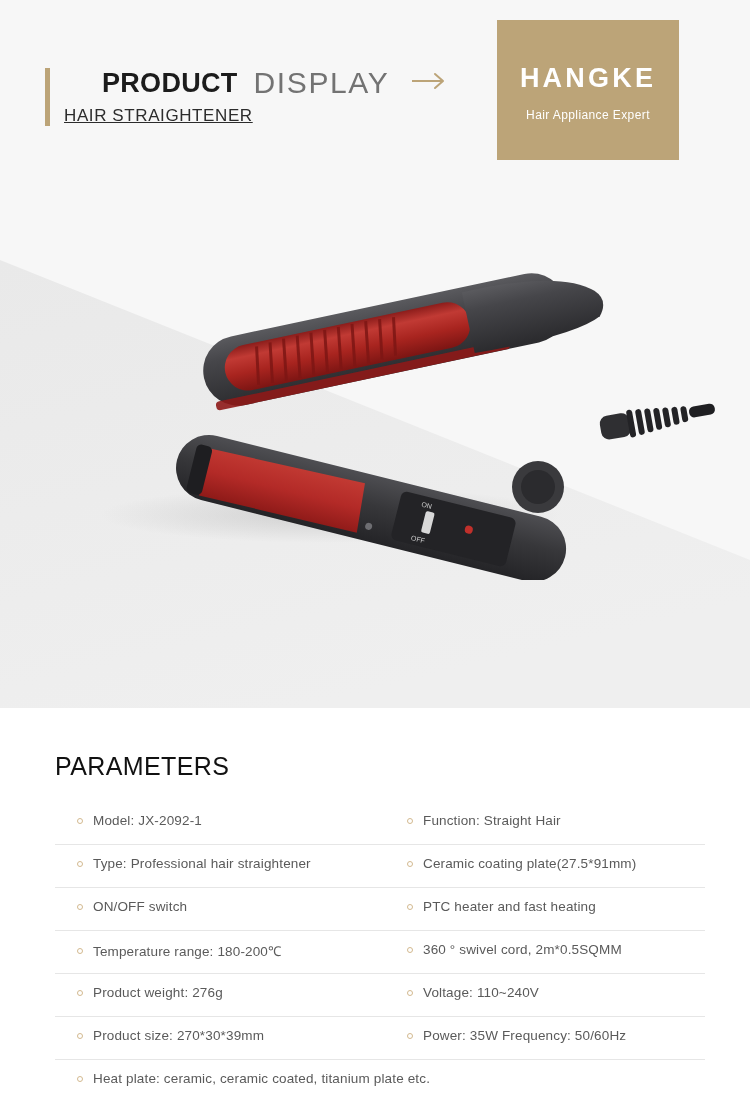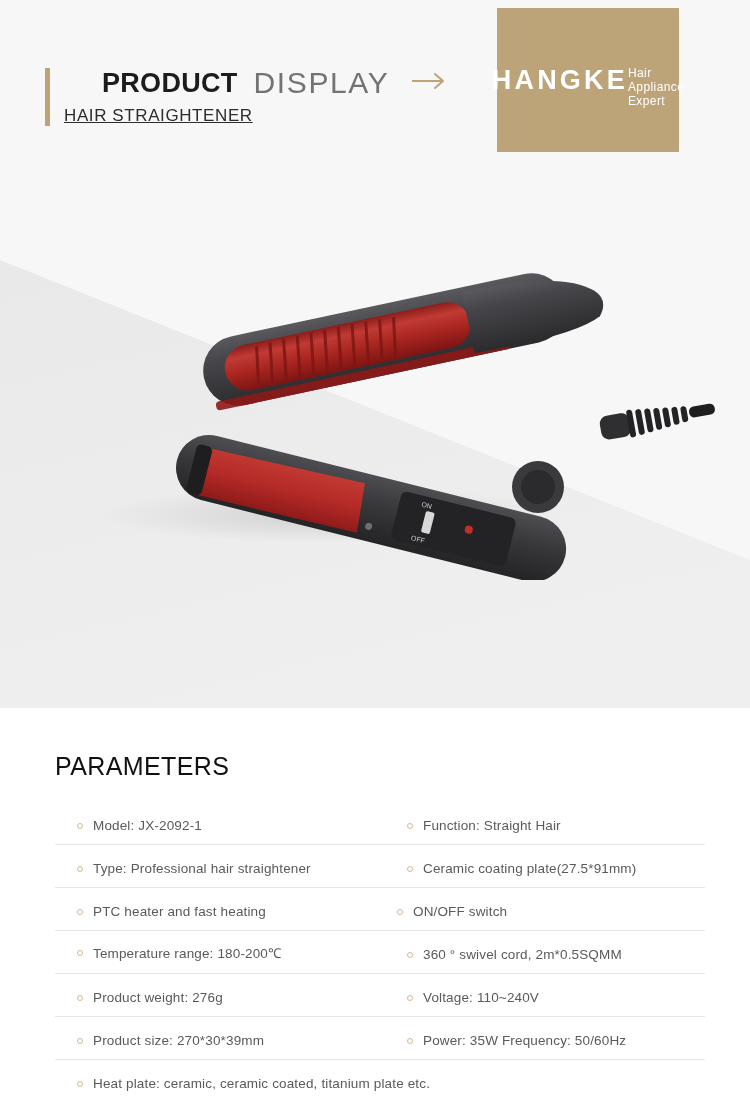--- a/index.html
+++ b/index.html
@@ -32,23 +32,23 @@
   .title-light {
     font-size:30px; font-weight:normal; color:#737373;
     letter-spacing:1.6px;
   }
   .arrow-icon { display:block; margin-left:6px; }
   .subtitle {
     position:absolute; left:64px; top:106px;
     font-size:17px; color:#2c2c2c; letter-spacing:0.6px;text-decoration:underline;
   }
   .logo-box {
-    position:absolute; left:497px; top:8px; width:182px; height:144px;
+    position:absolute; left:497px; top:20px; width:182px; height:144px;
     background:#bca478;
-    display:flex; flex-direction:row;
+    display:flex; flex-direction:column;
     align-items:center; justify-content:center;
   }
   .logo-word {
     font-size:27px; font-weight:bold; color:#ffffff;
     letter-spacing:3.2px;
   }
   .logo-tag {
     margin-top:14px;
     font-size:12px; color:#ffffff; letter-spacing:0.4px;
   }
@@ -72,21 +72,21 @@
   }
   .params-title {
     position:absolute; left:55px; top:44px;
     font-size:25px; color:#111111; letter-spacing:0.4px;
   }
   .params-table {
     position:absolute; left:55px; top:94px; width:650px;
   }
   .prow {
     display:flex; border-bottom:1px solid #e6e6e6;
-    min-height:43px; align-items:flex-end;
+    min-height:43px; align-items:flex-start;
   }
   .prow:first-child { border-top:none; }
   .pcell {
     display:flex; align-items:center; gap:10px;
     padding:11px 4px 11px 22px;
     font-size:13.5px; color:#5a5a5a; letter-spacing:0.15px;
   }
   .pcell.left  { width:330px; }
   .pcell.right { width:320px; }
   .pcell.full  { width:650px; }
@@ -240,27 +240,27 @@
           <span class="bullet"></span>
           <span>Type:  Professional hair straightener</span>
         </div>
         <div class="pcell right">
           <span class="bullet"></span>
           <span>Ceramic coating plate(27.5*91mm)</span>
         </div>
       </div>
 
       <div class="prow">
+        <div class="pcell left">
+          <span class="bullet"></span>
+          <span>ON/OFF switch</span>
+        </div>
         <div class="pcell right">
           <span class="bullet"></span>
           <span>PTC heater and fast heating</span>
-        </div>
-        <div class="pcell left">
-          <span class="bullet"></span>
-          <span>ON/OFF switch</span>
         </div>
       </div>
 
       <div class="prow">
         <div class="pcell left">
           <span class="bullet"></span>
           <span>Temperature range:  180-200℃</span>
         </div>
         <div class="pcell right">
           <span class="bullet"></span>

